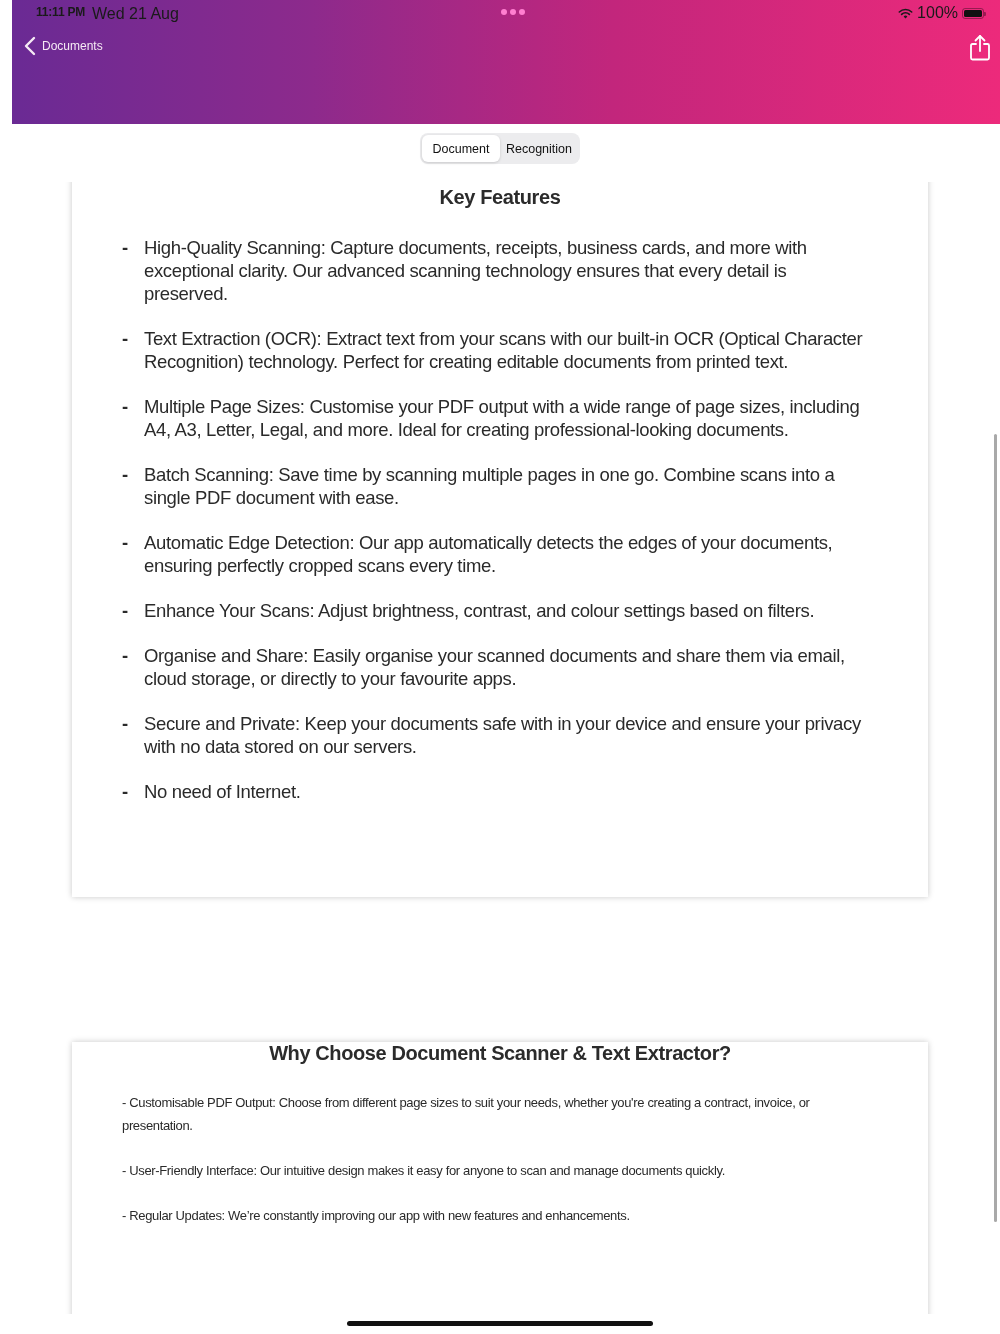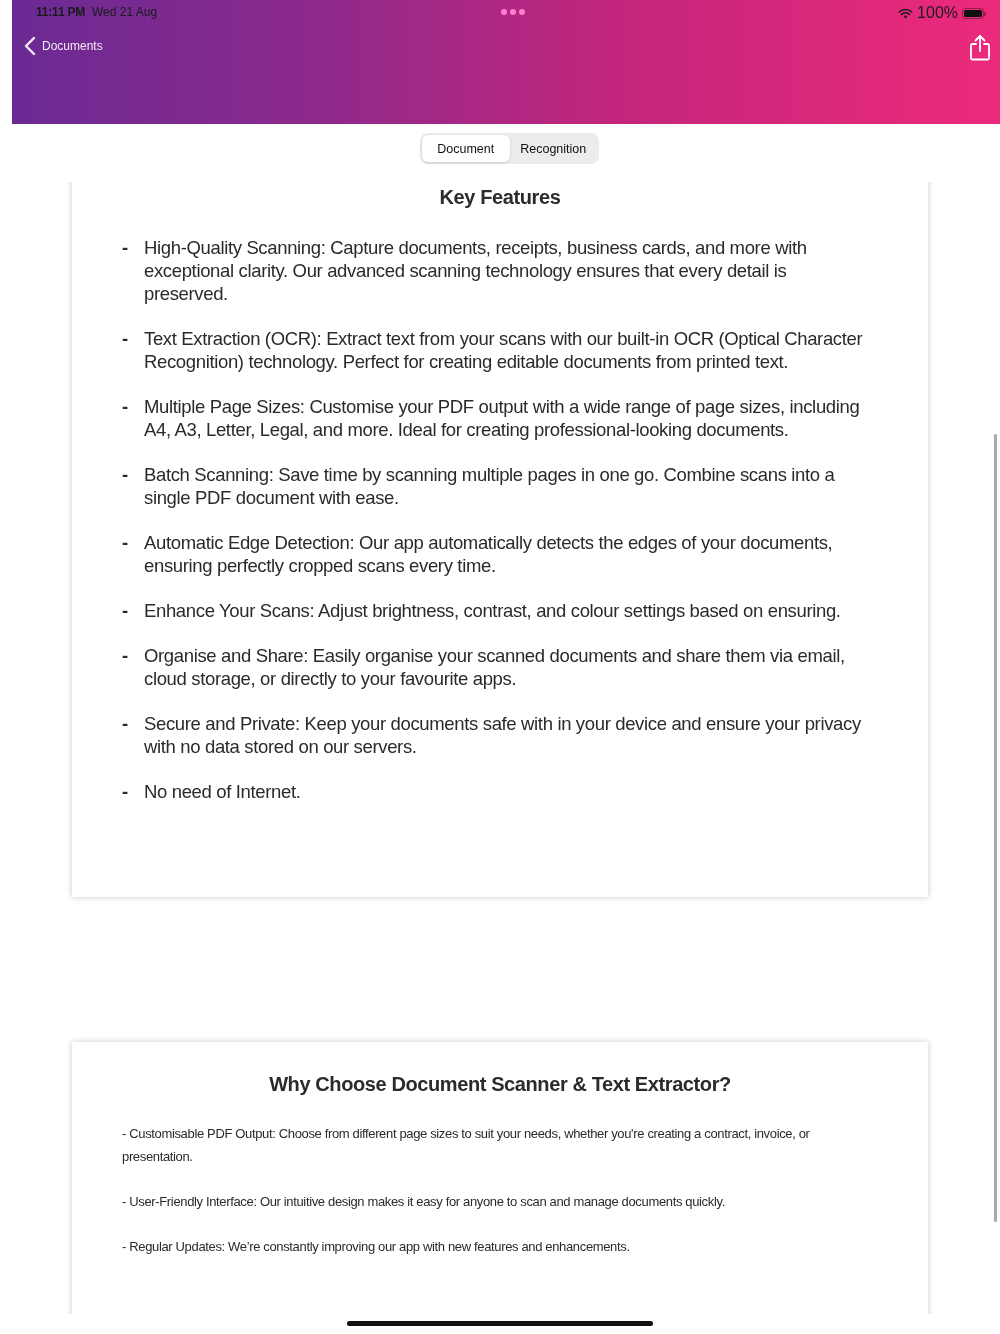--- a/index.html
+++ b/index.html
@@ -6,51 +6,51 @@
   html, body { width: 1000px; height: 1334px; overflow: hidden; background: #ffffff; }
   body { position: relative; font-family: "Liberation Sans", sans-serif; color: #1f1f1f; }
 
   .header {
     position: absolute; left: 12px; top: 0; width: 1000px; height: 124px;
     background: linear-gradient(90deg, #6a2a94 0%, #8d2a8c 30%, #c2267c 60%, #ee2a7b 100%);
     color: #fff;
   }
   .status-bar { position: absolute; top: 0; left: 0; width: 1000px; height: 24px; }
   .status-time { position: absolute; left: 24px; top: 5px; font-size: 12px; color: #1a1a1a; font-weight: bold; letter-spacing: -0.2px; }
-  .status-date { position: absolute; left: 80px; top: 5px; font-size: 12px; color: #1a1a1a; }
+  .status-date { position: absolute; left: 80px; top: 5px; font-size: 16px; color: #1a1a1a; }
   .multitask-dots { position: absolute; left: 489px; top: 9px; display: flex; gap: 3px; }
   .multitask-dots span { width: 6px; height: 6px; border-radius: 50%; background: #ff7fd0; display: block; }
   .status-right { position: absolute; right: 28px; top: 4px; display: flex; align-items: center; gap: 4px; font-size: 16px; color: #1a1a1a; }
   .battery { width: 22px; height: 11px; border: 1px solid rgba(0,0,0,0.35); border-radius: 3px; padding: 1px; position: relative; }
   .battery-fill { width: 100%; height: 100%; background: #111; border-radius: 1.5px; }
   .battery::after { content: ""; position: absolute; right: -3px; top: 3px; width: 2px; height: 4px; background: rgba(0,0,0,0.35); border-radius: 0 1px 1px 0; }
 
   .back-button { position: absolute; left: 12px; top: 36px; display: flex; align-items: center; gap: 6px; cursor: pointer; }
   .back-label { font-size: 12px; color: #f6eaf5; }
   .share-button { position: absolute; right: 20px; top: 34px; width: 24px; height: 28px; cursor: pointer; }
   .nav-title { position: absolute; left: 20px; top: 77px; font-size: 32px; font-weight: bold; color: #fff; letter-spacing: -0.3px; }
 
   .segmented {
-    position: absolute; left: 420px; top: 133px; width: 179px; height: 31px;
+    position: absolute; left: 420px; top: 133px; width: 160px; height: 31px;
     background: #ececee; border-radius: 8px; display: flex; padding: 2px;
   }
   .segment { flex: 1; display: flex; align-items: center; justify-content: center; font-size: 12.5px; color: #111; border-radius: 6px; cursor: pointer; }
   .segment.active { background: #fff; box-shadow: 0 1px 3px rgba(0,0,0,0.15); }
 
   .content { position: absolute; left: 0; top: 182px; width: 1000px; height: 1132px; overflow: hidden; padding-left: 8px; }
   .page-card {
     position: absolute; left: 72px; width: 856px; background: #fff;
     box-shadow: 0 0 6px rgba(0,0,0,0.22);
   }
   .card1 { top: -10px; height: 725px; }
   .card2 { top: 860px; height: 400px; }
 
   .card-title { text-align: center; font-weight: bold; font-size: 20px; color: #2b2b2b; letter-spacing: -0.4px; }
   .card1 .card-title { margin-top: 14px; }
-  .card2 .card-title { margin-top: 31px; }
+  .card2 .card-title { }
 
   .feature-list { list-style: none; margin-top: 27px; padding-left: 50px; padding-right: 60px; }
   .feature-item { display: flex; font-size: 18.5px; line-height: 23px; color: #2a2a2a; margin-bottom: 22px; letter-spacing: -0.35px; }
   .feature-item .dash { width: 22px; flex-shrink: 0; font-weight: bold; }
   .para { font-size: 13px; line-height: 23px; color: #2a2a2a; padding-left: 50px; padding-right: 70px; letter-spacing: -0.35px; margin-bottom: 22px; }
   .card2 .para:first-of-type { margin-top: 26px; }
 
   .scrollbar { position: absolute; right: 3px; top: 434px; width: 3px; height: 788px; background: #a9a9a9; border-radius: 2px; }
   .home-indicator { position: absolute; left: 347px; top: 1321px; width: 306px; height: 5px; background: #111; border-radius: 3px; }
 </style>
@@ -120,21 +120,21 @@
       <li class="feature-item">
           <span class="dash">-</span>
           <span>Batch Scanning: Save time by scanning multiple pages in one go. Combine scans into a single PDF document with ease.</span>
         </li>
       <li class="feature-item">
           <span class="dash">-</span>
           <span>Automatic Edge Detection: Our app automatically detects the edges of your documents, ensuring perfectly cropped scans every time.</span>
         </li>
       <li class="feature-item">
           <span class="dash">-</span>
-          <span>Enhance Your Scans: Adjust brightness, contrast, and colour settings based on ensuring.</span>
+          <span>Enhance Your Scans: Adjust brightness, contrast, and colour settings based on filters.</span>
         </li>
       <li class="feature-item">
           <span class="dash">-</span>
           <span>Organise and Share: Easily organise your scanned documents and share them via email, cloud storage, or directly to your favourite apps.</span>
         </li>
       <li class="feature-item">
           <span class="dash">-</span>
           <span>Secure and Private: Keep your documents safe with in your device and ensure your privacy with no data stored on our servers.</span>
         </li>
       <li class="feature-item">

